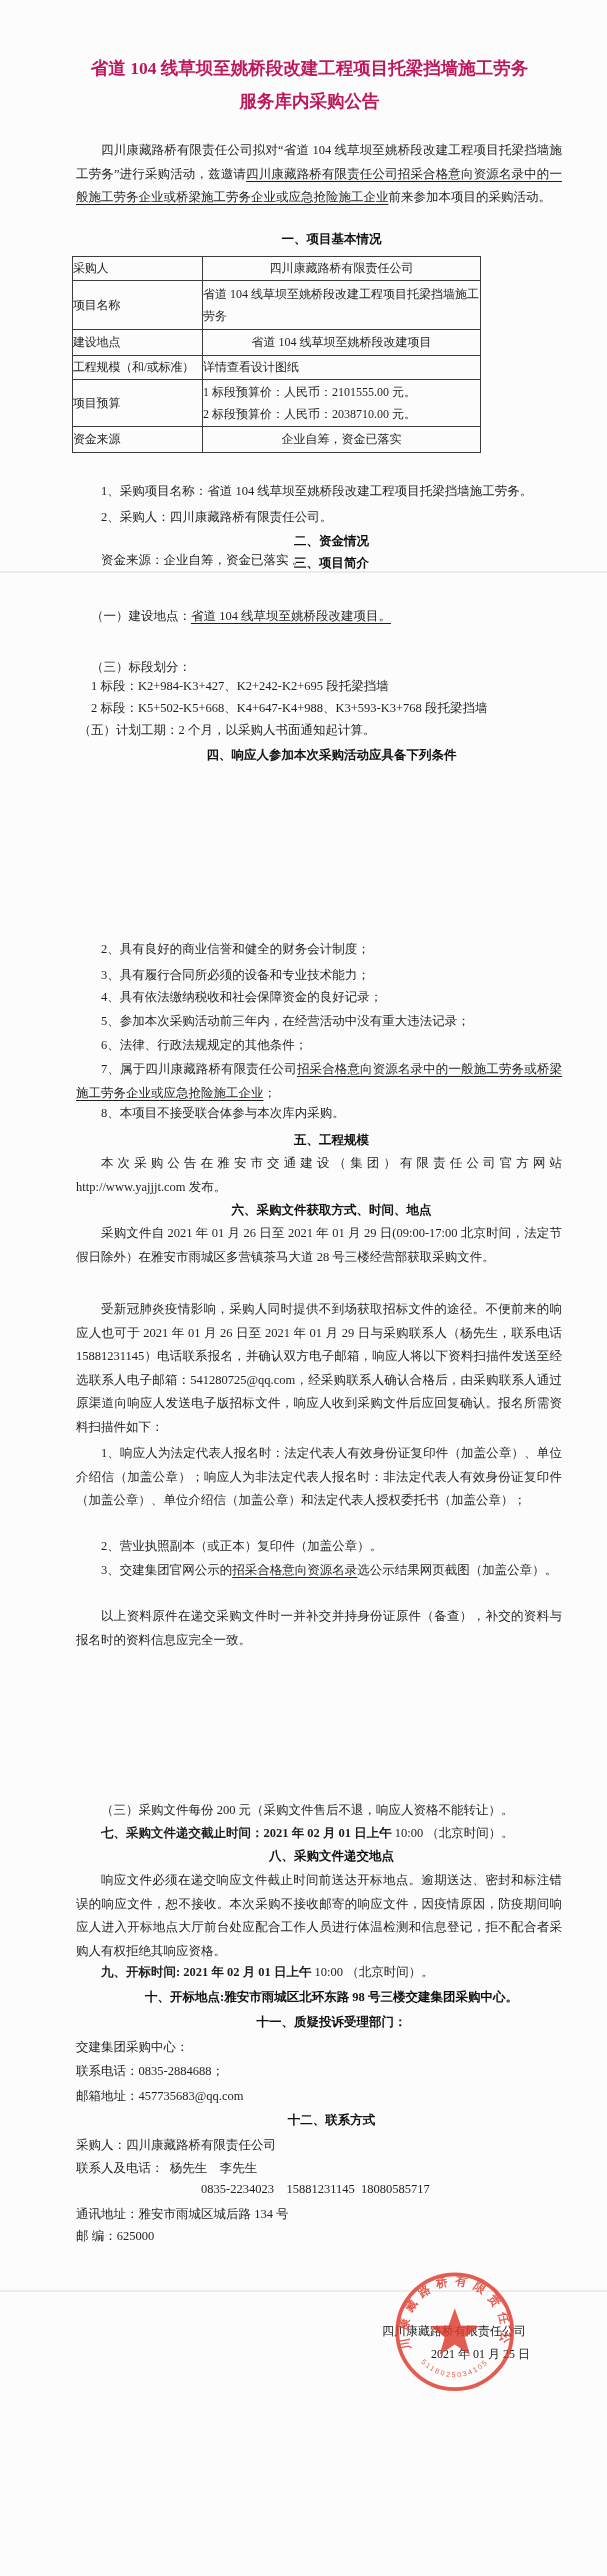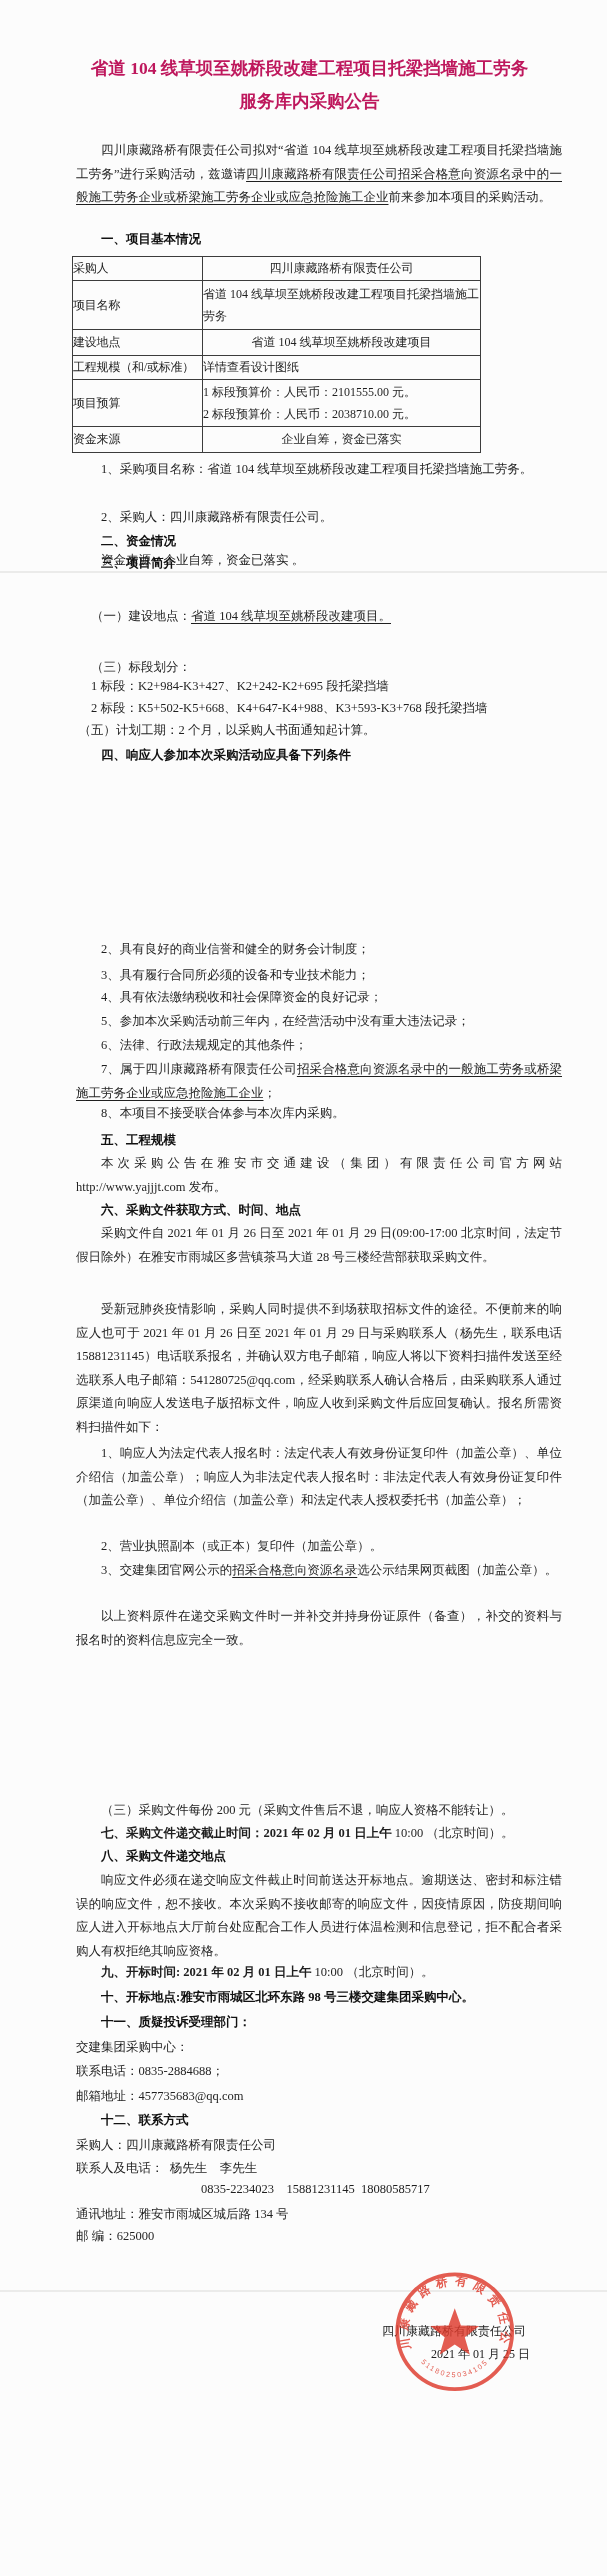--- a/index.html
+++ b/index.html
@@ -2,21 +2,21 @@
 <html style="font-size:12px"><head>
 <meta charset="utf-8">
 <style>
   html,body{margin:0;padding:0;background:#f6f6f5;}
   .page{
     position:relative;width:607px;height:2576px;margin:0 auto;
     background:#fcfcfc;color:#1f1f1f;
     font-family:"Liberation Serif","DejaVu Serif",serif;
     font-size:12.5px;line-height:23.5px;
   }
-  .abs{position:absolute;left:76px;width:486px;}
+  .abs{position:absolute;left:76px;width:486px;text-align:center;}
   .title{
     left:6px;width:607px;text-align:center;font-weight:bold;
     font-size:17.5px;line-height:33px;color:#be185d;
   }
   .title span{display:inline-block;width:448px;}
   .para{text-align:justify;text-indent:2em;}
   .para.noind{text-indent:0;}
   .para.ind1{text-indent:1.2em;}
   .para.ind05{text-indent:0.2em;}
   .hd{font-weight:bold;text-indent:2em;color:#111;}
@@ -75,21 +75,21 @@
         <div>2 标段预算价：人民币：2038710.00 元。</div>
       </td>
     </tr>
     <tr style="height:26.6px">
       <td class="lab">资金来源</td>
       <td class="vc">企业自筹，资金已落实</td>
     </tr>
   </tbody>
     </table>
 
-  <div class="abs para" style="top:458px">1、采购项目名称：省道 104 线草坝至姚桥段改建工程项目托梁挡墙施工劳务。</div>
+  <div class="abs para" style="top:480px">1、采购项目名称：省道 104 线草坝至姚桥段改建工程项目托梁挡墙施工劳务。</div>
   <div class="abs para" style="top:506px">2、采购人：四川康藏路桥有限责任公司。</div>
 
   <div class="abs hd" style="top:530px">二、资金情况</div>
   <div class="abs para" style="top:549px">资金来源：企业自筹，资金已落实 。</div>
 
   <div class="pageline" style="top:571px"></div>
 
   <div class="abs hd" style="top:552px">三、项目简介</div>
   <div class="abs para ind1" style="top:605px"><span>（一）建设地点：</span><span class="u">省道 104 线草坝至姚桥段改建项目。</span></div>
   <div class="abs para ind1" style="top:656px">（三）标段划分：</div>

